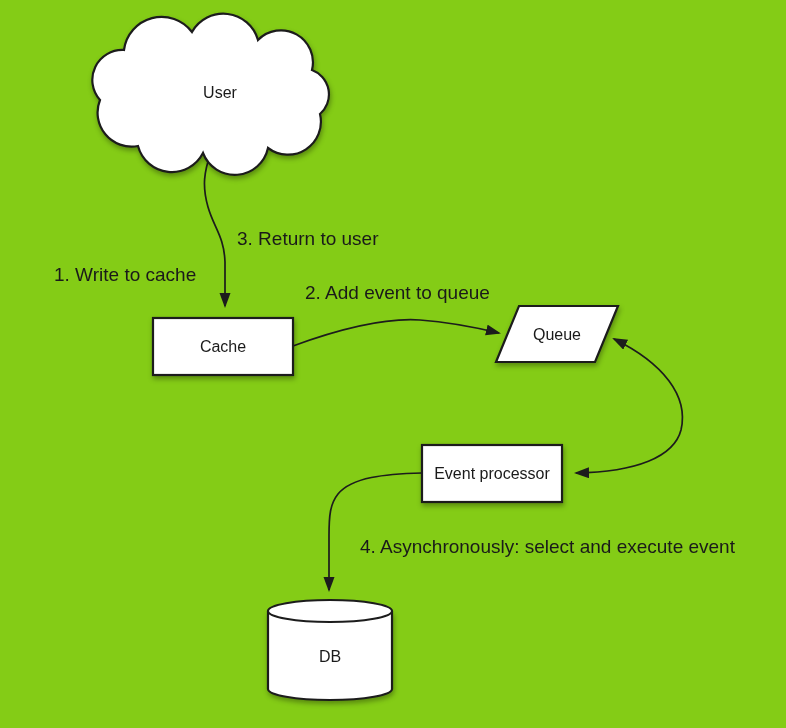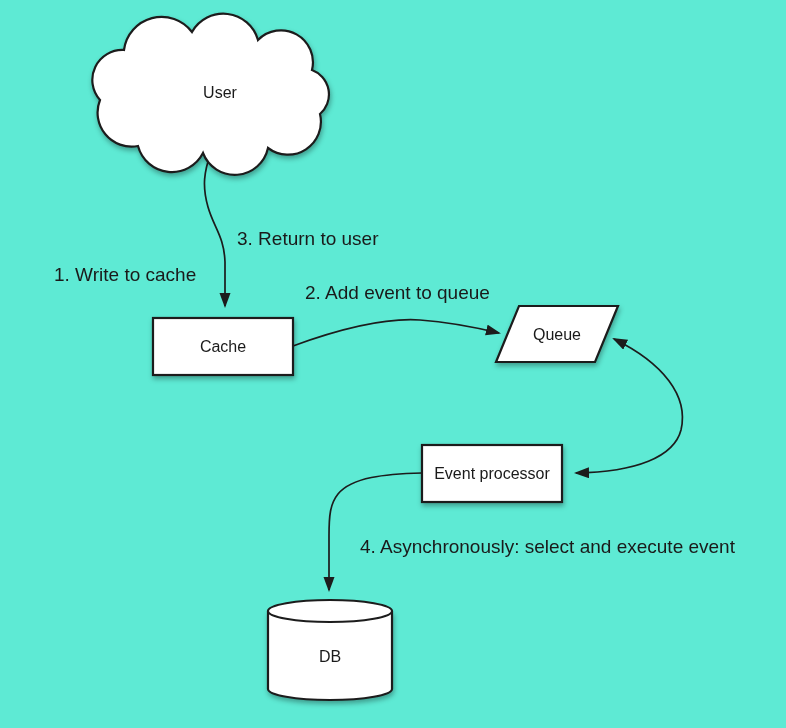--- a/index.html
+++ b/index.html
@@ -5,21 +5,21 @@
   html, body {
     margin: 0;
     padding: 0;
     background: #ffffff;
     font-family: "Liberation Sans", sans-serif;
   }
   .canvas {
     position: relative;
     width: 786px;
     height: 728px;
-    background: #5eead4;
+    background: #84cc16;
     overflow: hidden;
   }
   svg { display: block; }
   .shape {
     fill: #ffffff;
     stroke: #1c1c1c;
     stroke-width: 2.2;
     filter: drop-shadow(1.5px 3px 2.5px rgba(0,0,0,0.32));
   }
   .shape-noshadow {

